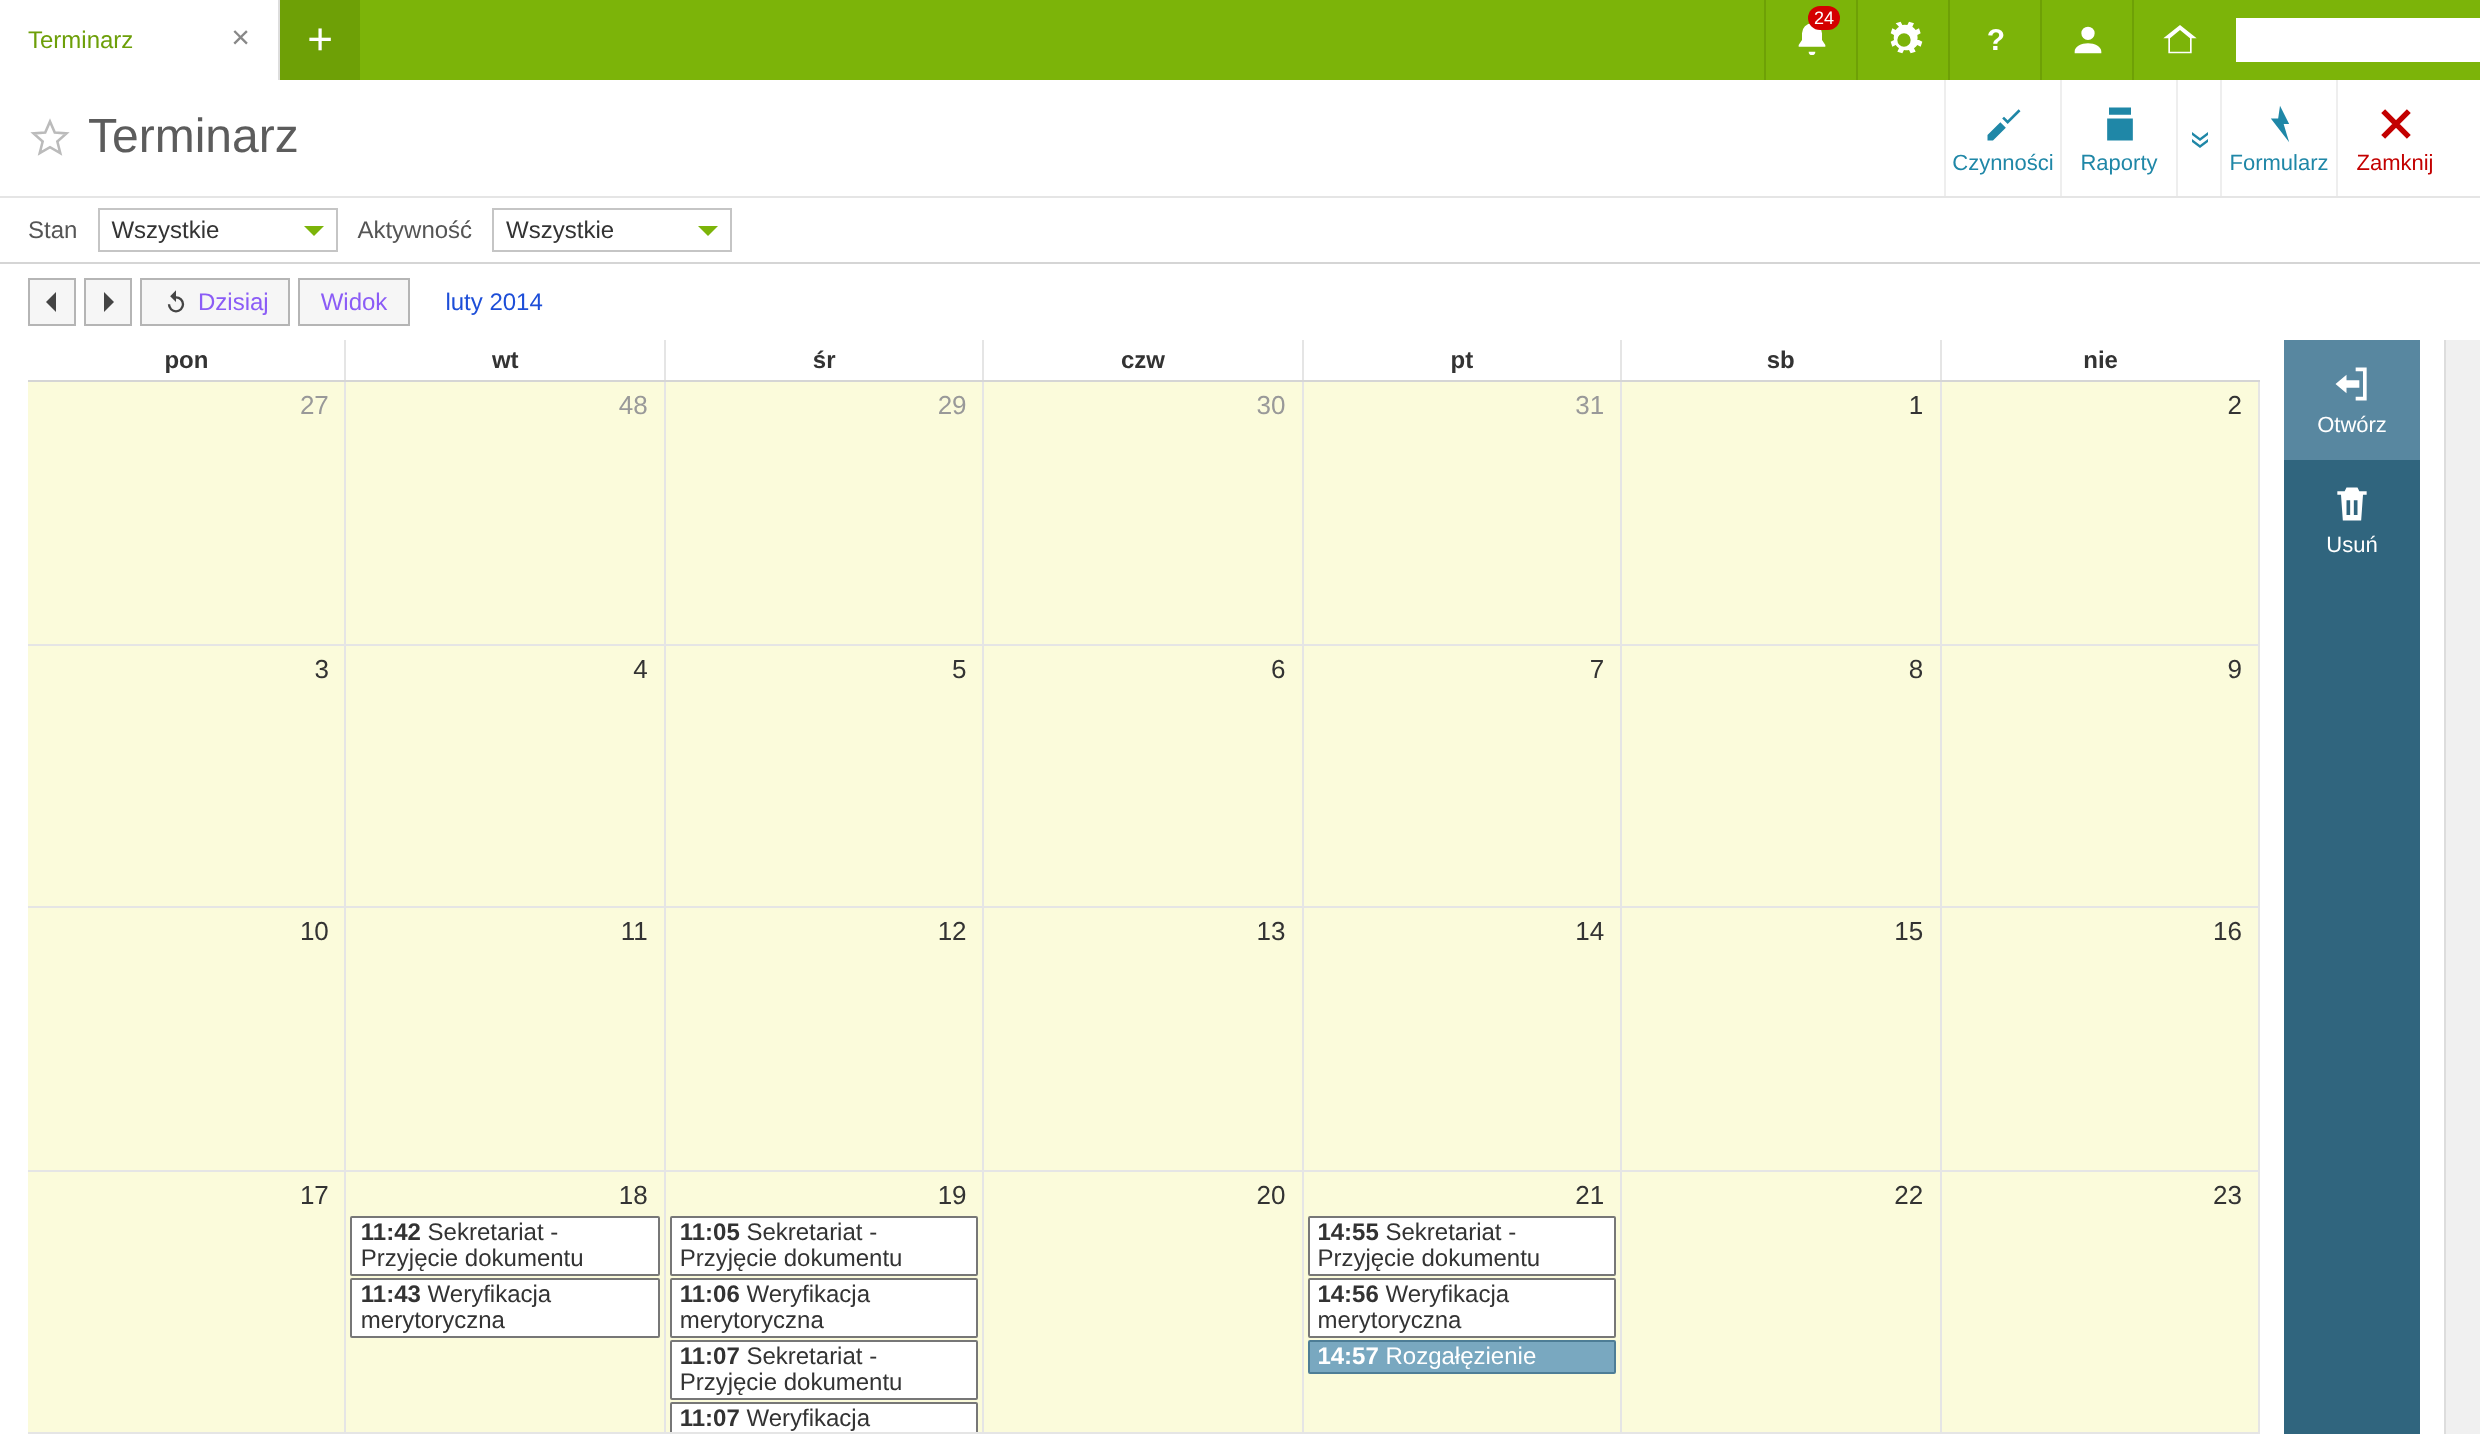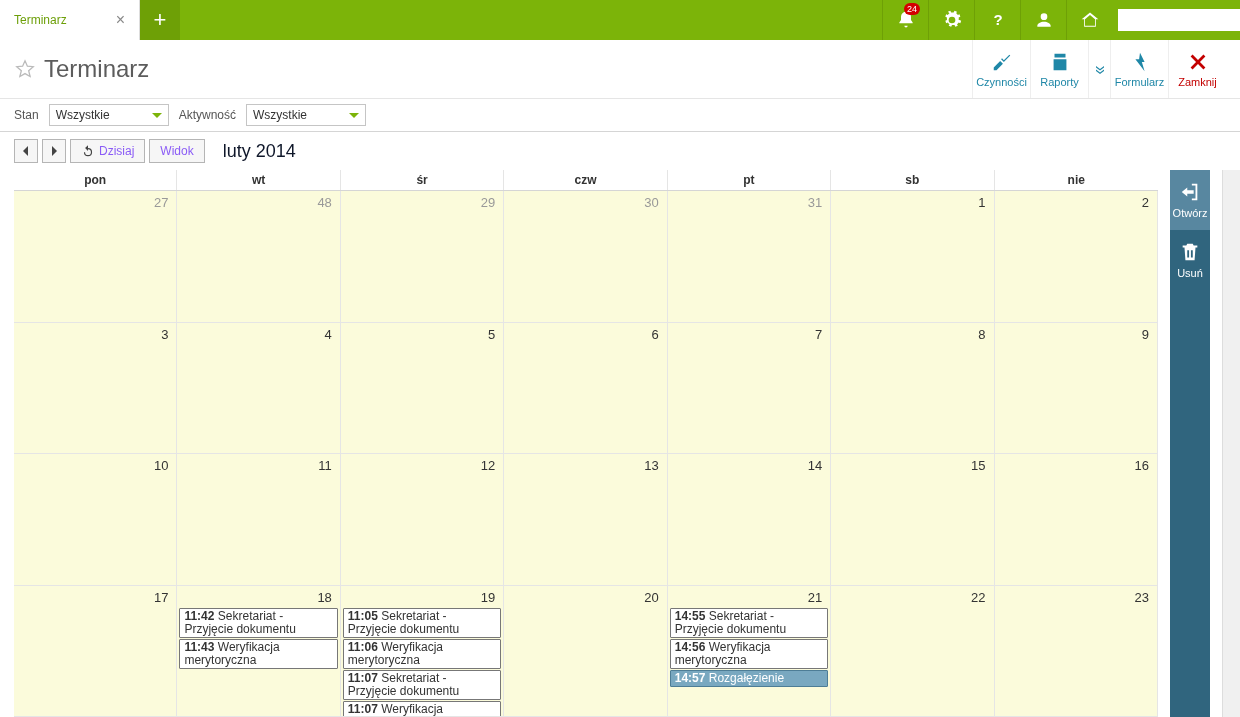--- a/index.html
+++ b/index.html
@@ -38,26 +38,26 @@
 .sel .box { width: 120px; height: 22px; border: 1px solid #c5c5c5; background: #fff; padding: 1px 6px; display: flex; align-items: center; justify-content: space-between; cursor: pointer; }
 .sel .box .chev { width: 10px; height: 10px; }
 .sel .box .chev svg { width: 10px; height: 10px; fill: #7cb409; }
 
 
 .navrow { height: 38px; display: flex; align-items: center; gap: 4px; padding: 0 14px; }
 .navbtn { height: 24px; min-width: 24px; border: 1px solid #b5b5b5; background: #f6f6f6; display: flex; align-items: center; justify-content: center; cursor: pointer; padding: 0 4px; font-size: 12px; color: #8b5cf6; }
 .navbtn svg { width: 10px; height: 10px; fill: #444; }
 .navbtn.txt { padding: 0 10px; }
 .navrow .undo svg { width: 14px; height: 14px; }
-.monthlabel { margin-left: 14px; color: #0f172a; font-size: 18px; }
+.monthlabel { margin-left: 14px; color: #1d4ed8; font-size: 12px; }
 
 
 .calwrap { display: flex; position: absolute; top: 170px; left: 0; right: 0; bottom: 0; gap: 12px; }
 .cal { flex: 1; overflow: hidden; display: flex; flex-direction: column; padding: 0 0 0 14px; }
-.sidepanel { width: 40px; background: #30657e; color: #fff; display: flex; flex-direction: column; }
+.sidepanel { width: 68px; background: #30657e; color: #fff; display: flex; flex-direction: column; }
 .sidebtn { height: 60px; display: flex; flex-direction: column; align-items: center; justify-content: center; gap: 4px; font-size: 11px; cursor: pointer; }
 .sidebtn.light { background: #5887a0; }
 .sidebtn svg { width: 22px; height: 22px; fill: #fff; }
 .scrollbar-col { width: 18px; background: #f0f0f0; border-left: 1px solid #ddd; }
 
 .dayhead { display: grid; grid-template-columns: repeat(7, 1fr); border-bottom: 1px solid #d5d5d5; }
 .dayhead div { text-align: center; font-size: 12px; font-weight: 600; color: #333; padding: 3px 0; border-right: 1px solid #e5e5e5; }
 .dayhead div:last-child { border-right: none; }
 
 .grid { flex: 1; display: grid; grid-template-columns: repeat(7, 1fr); grid-auto-rows: 1fr; overflow: hidden; }

